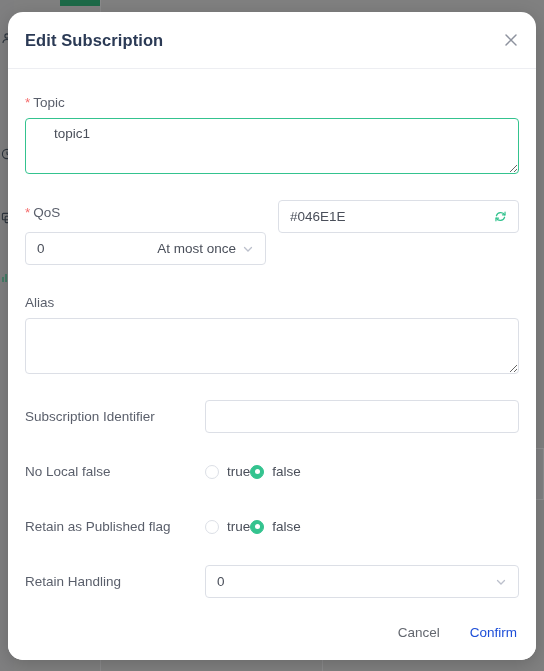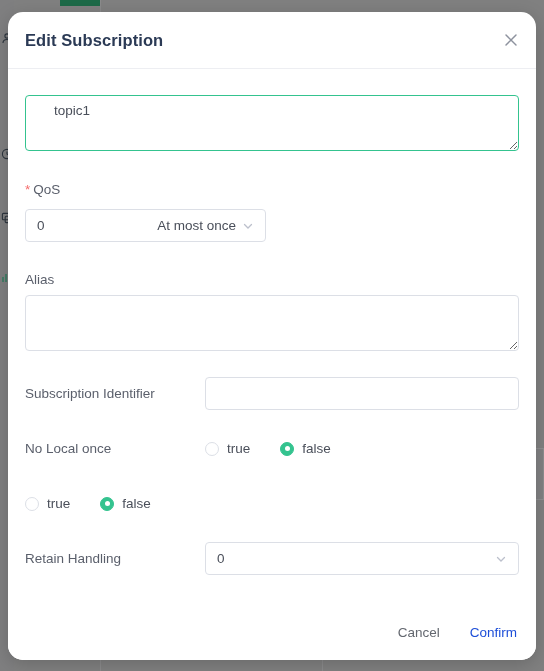--- a/index.html
+++ b/index.html
@@ -165,21 +165,21 @@
   }
   .inline-label {
     font-size: 13.5px;
     color: #5a5f6b;
     width: 180px;
     flex: 0 0 180px;
   }
   .inline-control { flex: 1; }
   .inline-control .input-box { cursor: text; }
 
-  .radio-group { display: flex; align-items: flex-start; gap: 30px; }
+  .radio-group { display: flex; align-items: flex-start; }
   .radio-item { display: flex; align-items: center; gap: 8px; cursor: pointer; }
   .radio-mark {
     width: 14px; height: 14px;
     border-radius: 50%;
     border: 1px solid #dcdfe6;
     background: #fff;
     display: flex; align-items: center; justify-content: center;
   }
   .radio-item.checked .radio-mark {
     border-color: #34c38f;
@@ -257,20 +257,23 @@
     <div class="close-btn">
       <svg viewBox="0 0 14 14" width="14" height="14" fill="none" stroke="currentColor" stroke-width="1.45" stroke-linecap="round">
         <path d="M2 2l10 10M12 2L2 12"></path>
       </svg>
     </div>
   </div>
 
   <div class="dialog-body">
 
     
+    <label class="field-label">
+      <span class="req-star">*</span><span>Topic</span>
+    </label>
     <textarea class="ta focused" placeholder="" style="">topic1</textarea>
 
     
     <div class="row-2col">
       <div class="col">
         <div class="col-head">
           <label class="field-label">
             <span class="req-star">*</span><span>QoS</span>
           </label>
         </div>
@@ -279,20 +282,31 @@
           <span class="sel-desc">At most once</span>
           <span class="chevron">
             <svg viewBox="0 0 12 12" width="12" height="12" fill="none" stroke="currentColor" stroke-width="1.3" stroke-linecap="round">
               <path d="M2.5 4.5L6 8l3.5-3.5"></path>
             </svg>
           </span>
         </div>
       </div>
 
       <div class="col">
+        <div class="input-box color-input">
+          <span>#046E1E</span>
+          <span class="refresh">
+            <svg viewBox="0 0 14 14" width="13" height="13" fill="none" stroke="currentColor" stroke-width="1.3" stroke-linecap="round">
+              <path d="M11.6 5.2A5 5 0 0 0 2.6 6.2"></path>
+              <path d="M2.4 8.8a5 5 0 0 0 9-1"></path>
+              <path d="M11.9 2.3v2.9H9.1"></path>
+              <path d="M2.1 11.7V8.8h2.8"></path>
+            </svg>
+          </span>
+        </div>
       </div>
     </div>
 
     
     <div style="margin-top:30px">
       <label class="field-label">Alias</label>
       <textarea class="ta" placeholder="" style=""></textarea>
     </div>
 
     
@@ -300,37 +314,38 @@
       <div class="inline-label">Subscription Identifier</div>
       <div class="inline-control">
         <div class="input-box">
           <span></span>
         </div>
       </div>
     </div>
 
     
     <div class="inline-row">
-      <div class="inline-label">No Local once</div>
+      <div class="inline-label">No Local false</div>
       <div class="inline-control">
         <div class="radio-group">
           <div class="radio-item">
             <span class="radio-mark"></span>
             <span class="radio-label">true</span>
           </div>
           <div class="radio-item checked">
             <span class="radio-mark"></span>
             <span class="radio-label">false</span>
           </div>
         </div>
       </div>
     </div>
 
     
     <div class="inline-row">
+      <div class="inline-label">Retain as Published flag</div>
       <div class="inline-control">
         <div class="radio-group">
           <div class="radio-item">
             <span class="radio-mark"></span>
             <span class="radio-label">true</span>
           </div>
           <div class="radio-item checked">
             <span class="radio-mark"></span>
             <span class="radio-label">false</span>
           </div>

